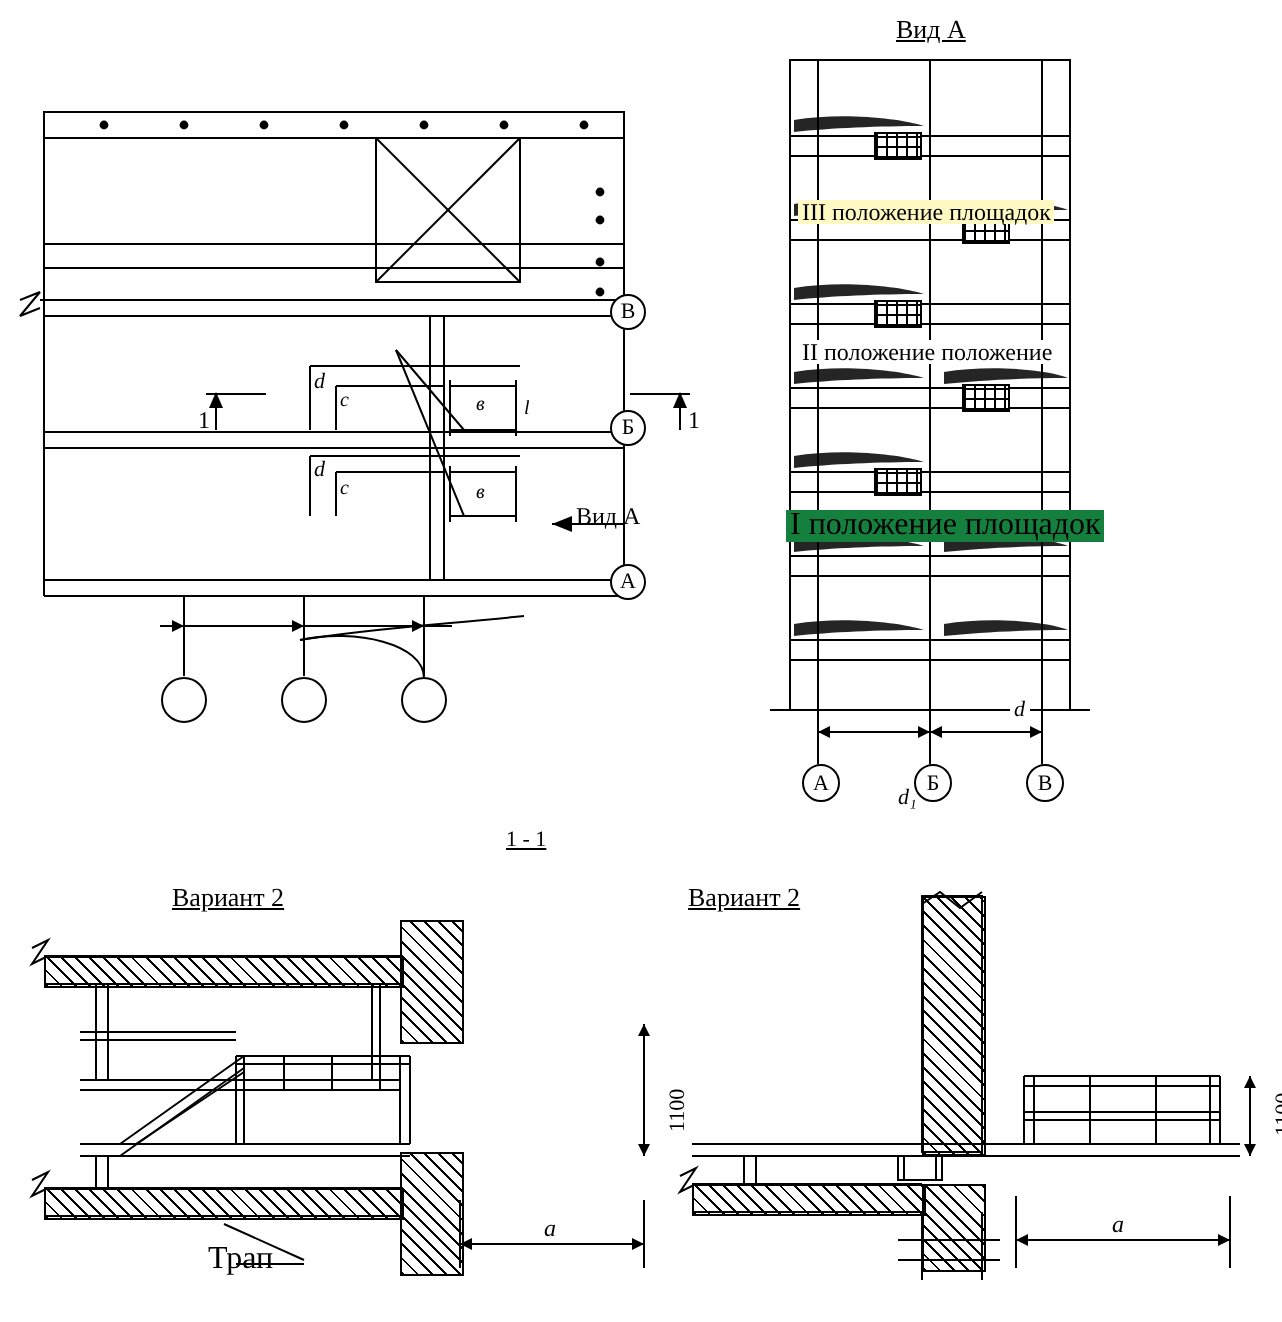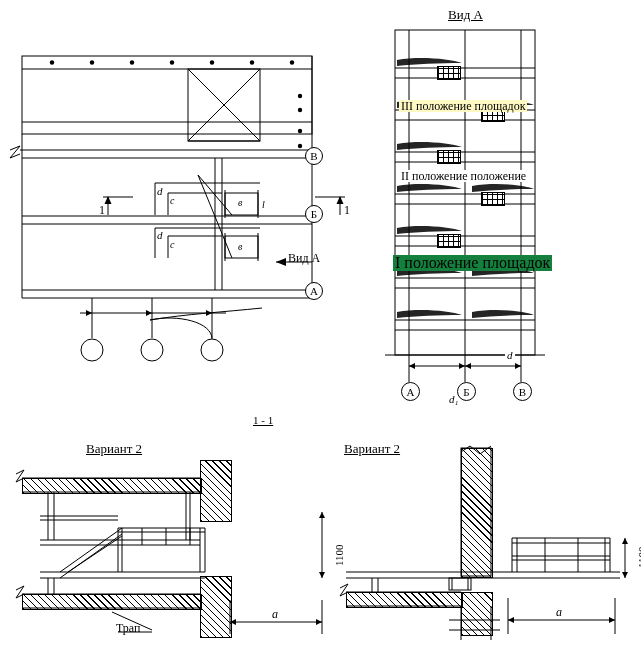--- a/index.html
+++ b/index.html
@@ -267,21 +267,21 @@
     </g>
   </svg>
 
   <div class="hatch" style="left:200px;top:460px;width:30px;height:60px;"></div>
   <div class="hatch" style="left:200px;top:576px;width:30px;height:60px;"></div>
   <div class="hatch" style="left:22px;top:478px;width:178px;height:14px;"></div>
   <div class="hatch" style="left:22px;top:594px;width:178px;height:14px;"></div>
 
   <div class="vtext" style="left:333px;top:566px;font-size:11px;">1100</div>
   <div class="t ital" style="left:272px;top:608px;font-size:12px;">a</div>
-  <div class="t" style="left:116px;top:622px;font-size:12px;">Трап</div>
+  <div class="t" style="left:104px;top:622px;font-size:16px;">Трап</div>
 
   <svg width="641" height="661">
     <g stroke="#000" fill="none" stroke-width="1">
 
       <rect x="461" y="448" width="30" height="128"></rect>
 
       <path d="M461 452 L470 446 L480 454 L491 446"></path>
 
       <line x1="346" y1="572" x2="620" y2="572"></line>
       <line x1="346" y1="578" x2="620" y2="578"></line>

